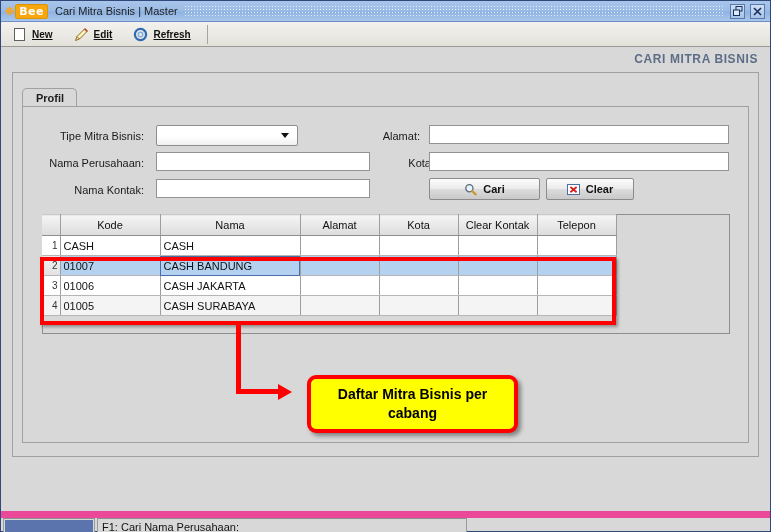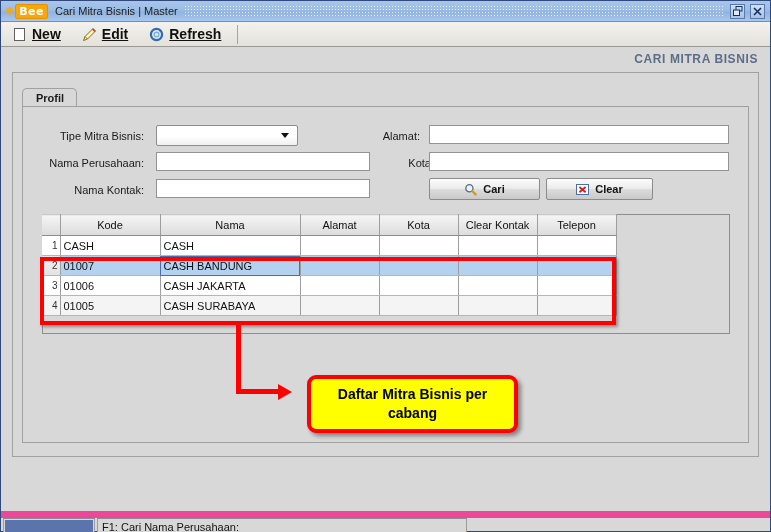--- a/index.html
+++ b/index.html
@@ -35,21 +35,21 @@
      display:flex;align-items:center;justify-content:center;
      font-size:9px;color:#16305e;box-sizing:border-box;}
   .winbtn svg{display:block;}
 
   
   .toolbar{position:absolute;left:1px;top:22px;width:769px;height:25px;
      background:linear-gradient(to bottom,#f3f2ee,#e3e1da);
      border-bottom:1px solid #9a9a94;display:flex;align-items:center;box-sizing:border-box;}
   .tbtn{display:flex;align-items:center;height:21px;padding:0 9px 0 7px;margin-left:3px;
      cursor:default;border:1px solid transparent;box-sizing:border-box;}
-  .tbtn .lbl{margin-left:5px;font-size:14px;font-weight:bold;color:#10100f;}
+  .tbtn .lbl{margin-left:5px;font-size:10px;font-weight:bold;color:#10100f;}
   .tbtn .lbl u{text-decoration:underline;}
   .tb-sep{width:1px;height:19px;background:#a6a6a0;margin-left:6px;}
   .ico{width:15px;height:15px;position:relative;display:inline-block;}
 
   
   .pagehead{position:absolute;left:1px;top:48px;width:769px;height:24px;
      background:#d8d8d8;}
   .pagehead .ttl{position:absolute;right:12px;top:4px;font-size:12px;font-weight:bold;
      color:#5d6d86;letter-spacing:.6px;}
 
@@ -223,21 +223,21 @@
 
   <div class="pbtn" style="left:429px;top:178px;width:111px;">
     <span class="ico" style="width:13px;height:13px;">
       <svg width="13" height="13" viewBox="0 0 13 13">
         <circle cx="5.4" cy="5.2" r="3.6" fill="#e8f3ff" stroke="#5a6a7a" stroke-width="1.3"></circle>
         <path d="M8.2 8 L11.6 11.4" stroke="#c89a2c" stroke-width="2.2" stroke-linecap="round"></path>
       </svg>
     </span>
     <span>Cari</span>
   </div>
-  <div class="pbtn" style="left:546px;top:178px;width:107px;">
+  <div class="pbtn" style="left:546px;top:178px;width:88px;">
     <span class="ico" style="width:13px;height:13px;">
       <svg width="13" height="13" viewBox="0 0 13 13">
         <rect x="0.5" y="1.5" width="12" height="10" fill="#ffffff" stroke="#4a6fa5" stroke-width="1"></rect>
         <path d="M3.4 4 L9.6 9.2 M9.6 4 L3.4 9.2" stroke="#d01f1f" stroke-width="1.8"></path>
       </svg>
     </span>
     <span>Clear</span>
   </div>
 
   <div class="tblpanel"></div>

